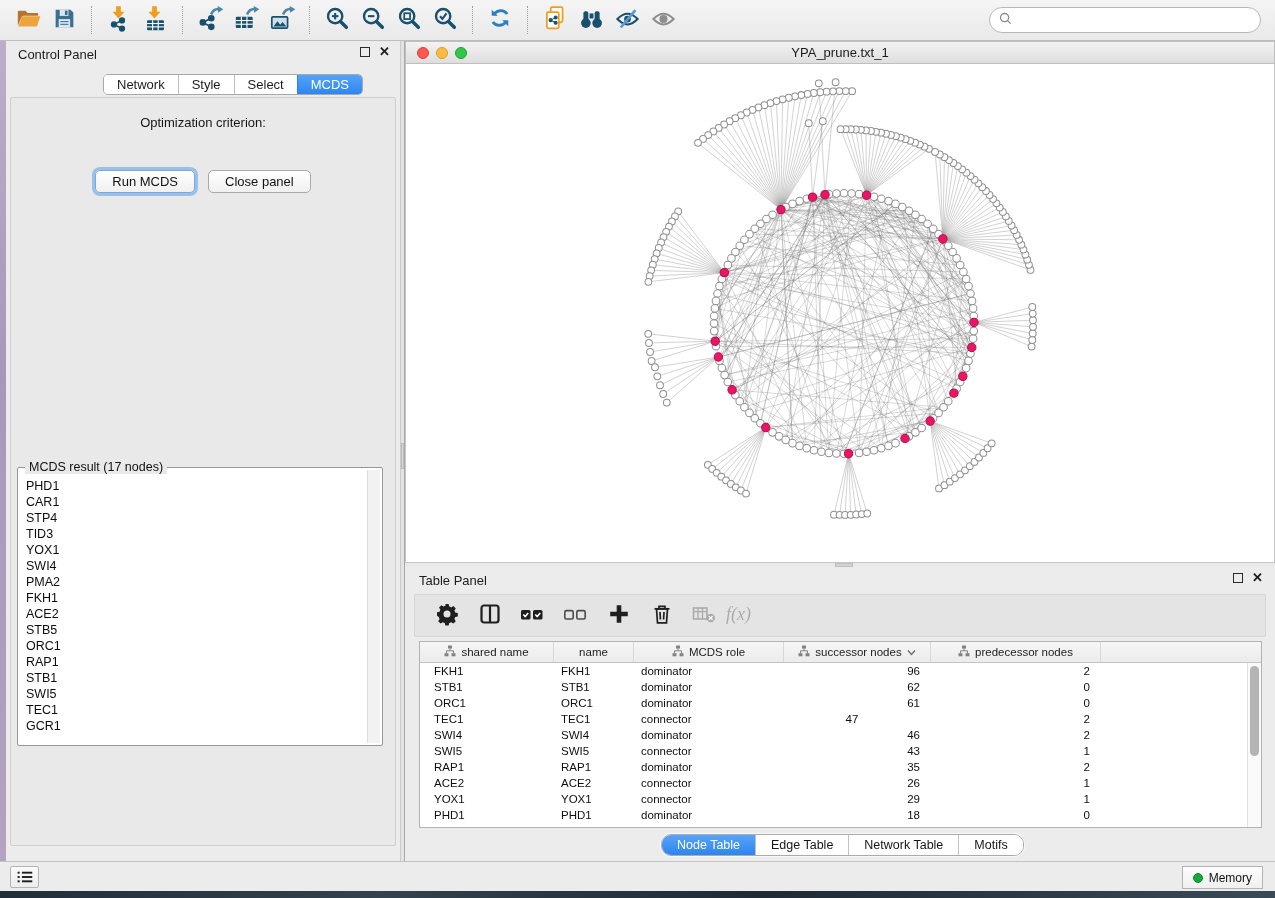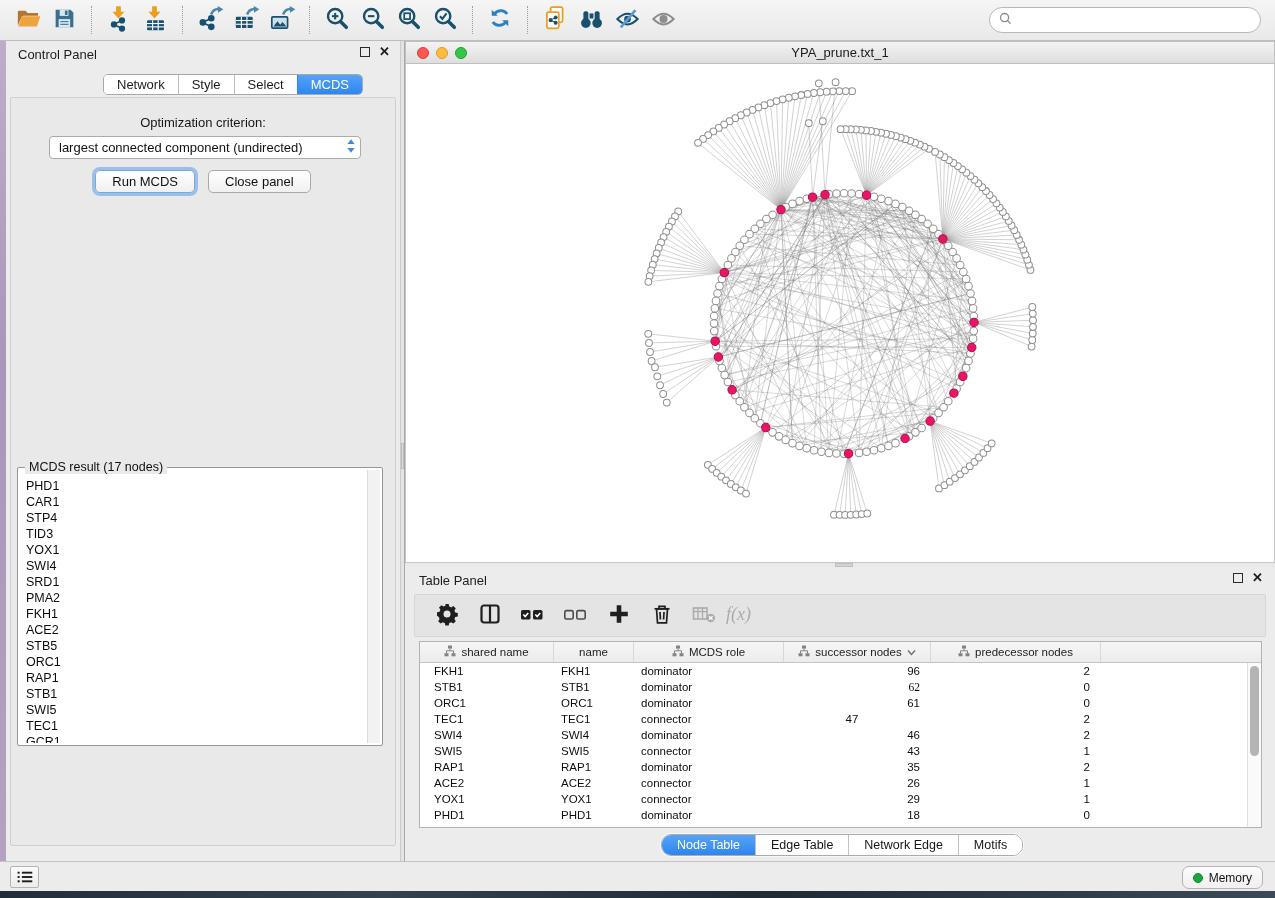--- a/index.html
+++ b/index.html
@@ -113,21 +113,21 @@
   .tp-tab:first-child { border-left:none; }
   .tp-tab.sel { background:linear-gradient(#57a4f8,#2e85ef); color:#fff; border-left-color:#2e85ef; }
 
   
   .status-bar { position:absolute; left:0; top:861px; width:1275px; height:30px; background:#ececec;
     border-top:1px solid #c2c2c2; }
   .menu-btn { position:absolute; left:10px; top:4px; width:29px; height:22px;
     background:linear-gradient(#fafafa,#ededed); border:1px solid #b3b3b3; border-radius:2px;
     display:flex; align-items:center; justify-content:center; }
   .memory-btn { position:absolute; right:12px; top:4px; height:23px; padding:0 10px;
-    background:linear-gradient(#fcfcfc,#f0f0f0); border:1px solid #b3b3b3; border-radius:7px;
+    background:linear-gradient(#fcfcfc,#f0f0f0); border:1px solid #b3b3b3; border-radius:0;
     display:flex; align-items:center; gap:6px; font-size:12px; color:#111; }
   .mem-dot { width:10px; height:10px; border-radius:50%; background:#17a83b; border:1px solid #0d8a2c; }
 </style>
 </head>
 <body>
 
 <div id="app">
 
   <div class="toolbar">
     <div style="display:flex;align-items:center;">
@@ -311,43 +311,33 @@
       </span>
     </div>
     <div class="cp-tabs">
         <div class="seg">Network</div>
         <div class="seg">Style</div>
         <div class="seg">Select</div>
         <div class="seg sel">MCDS</div>
       </div>
     <div class="cp-content">
       <div class="crit-label">Optimization criterion:</div>
-      <div class="combo">
-        <span class="combo-text">largest connected component (undirected)</span>
-        <span>
-          <svg width="10" height="16" viewBox="0 0 10 16">
-              <path d="M5 1.2 8.6 6H1.4z" fill="#3f87e0"></path>
-              <path d="M5 14.8 1.4 10h7.2z" fill="#3f87e0"></path>
-            </svg>
-        </span>
-      </div>
       <div class="btn-row">
         <div class="mac-btn focus">Run MCDS</div>
         <div class="mac-btn">Close panel</div>
       </div>
       <div class="result-group">
         <span class="result-legend">MCDS result (17 nodes)</span>
         <div class="result-list">
             <div class="result-item">PHD1</div>
             <div class="result-item">CAR1</div>
             <div class="result-item">STP4</div>
             <div class="result-item">TID3</div>
             <div class="result-item">YOX1</div>
             <div class="result-item">SWI4</div>
-            <div class="result-item">SRD1</div>
             <div class="result-item">PMA2</div>
             <div class="result-item">FKH1</div>
             <div class="result-item">ACE2</div>
             <div class="result-item">STB5</div>
             <div class="result-item">ORC1</div>
             <div class="result-item">RAP1</div>
             <div class="result-item">STB1</div>
             <div class="result-item">SWI5</div>
             <div class="result-item">TEC1</div>
             <div class="result-item">GCR1</div>
@@ -1151,21 +1141,21 @@
             <div class="td" style="width: 134px; padding-left: 14px;">FKH1</div>
             <div class="td" style="width: 80px; padding-left: 7px;">FKH1</div>
             <div class="td" style="width: 150px; padding-left: 7px;">dominator</div>
             <div class="td num" style="width: 147px; padding-left: 0px;">96</div>
             <div class="td num" style="width: 170px; padding-left: 0px;">2</div>
           </div>
           <div class="tr">
             <div class="td" style="width: 134px; padding-left: 14px;">STB1</div>
             <div class="td" style="width: 80px; padding-left: 7px;">STB1</div>
             <div class="td" style="width: 150px; padding-left: 7px;">dominator</div>
-            <div class="td num" style="width: 147px; padding-left: 0px; font-family: Liberation Serif, serif;">62</div>
+            <div class="td num" style="width: 147px; padding-left: 0px;">62</div>
             <div class="td num" style="width: 170px; padding-left: 0px;">0</div>
           </div>
           <div class="tr">
             <div class="td" style="width: 134px; padding-left: 14px;">ORC1</div>
             <div class="td" style="width: 80px; padding-left: 7px;">ORC1</div>
             <div class="td" style="width: 150px; padding-left: 7px;">dominator</div>
             <div class="td num" style="width: 147px; padding-left: 0px;">61</div>
             <div class="td num" style="width: 170px; padding-left: 0px;">0</div>
           </div>
           <div class="tr">
@@ -1218,21 +1208,21 @@
             <div class="td num" style="width: 170px; padding-left: 0px;">0</div>
           </div>
         </div>
       <div class="tscroll">
         <div class="tthumb"></div>
       </div>
     </div>
     <div class="tp-tabs">
         <div class="tp-tab sel">Node Table</div>
         <div class="tp-tab">Edge Table</div>
-        <div class="tp-tab">Network Edge</div>
+        <div class="tp-tab">Network Table</div>
         <div class="tp-tab">Motifs</div>
       </div>
   </div>
 
   <div class="status-bar">
     <div class="menu-btn">
       <svg width="19" height="16" viewBox="0 0 22 18">
         <g stroke="#1c1c1c" stroke-width="2.2">
           <line x1="3" y1="4" x2="5.4" y2="4"></line>
             <line x1="8" y1="4" x2="20" y2="4"></line>

